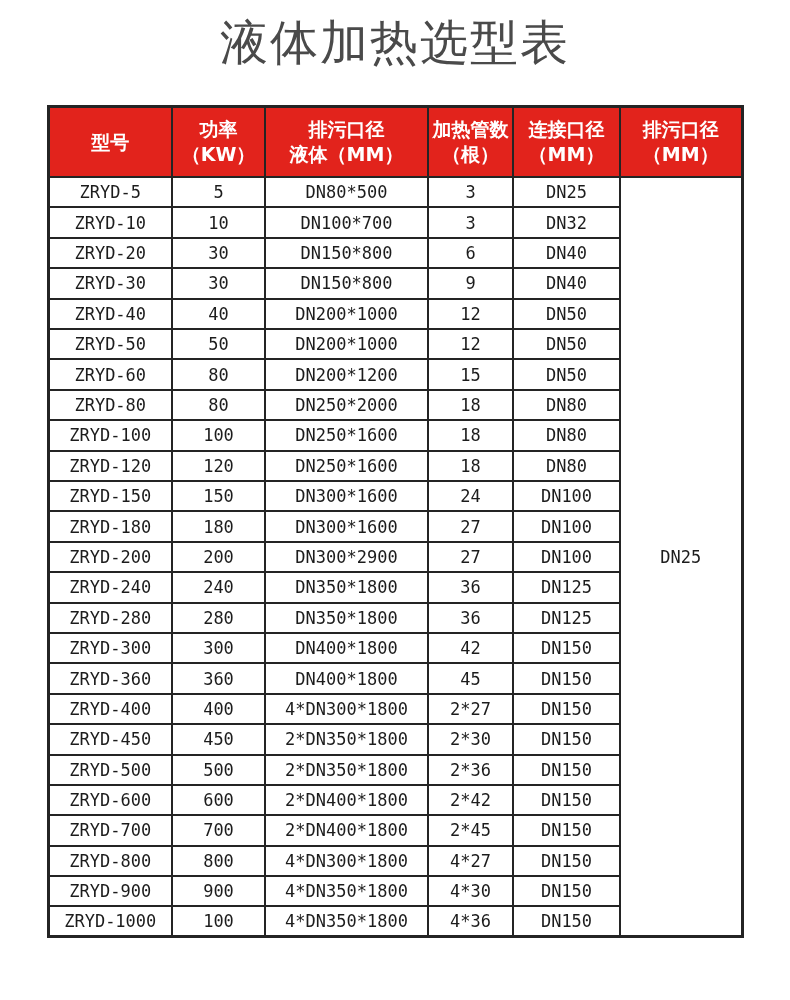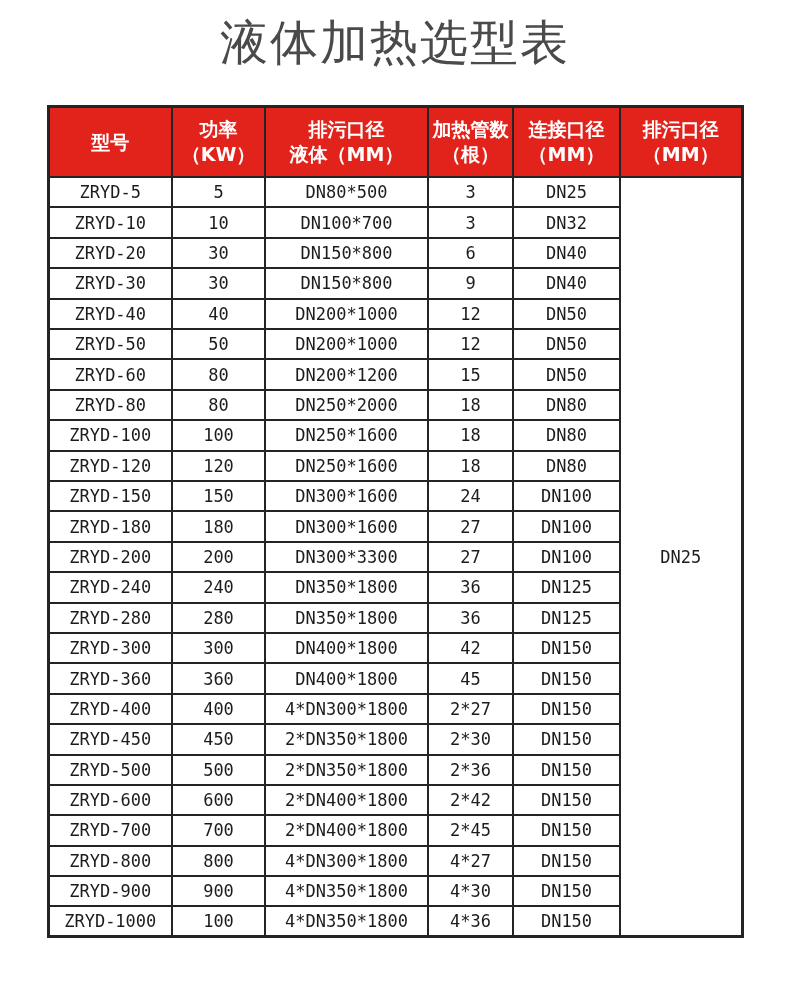--- a/index.html
+++ b/index.html
@@ -191,21 +191,21 @@
         <tr>
           <td>ZRYD-180</td>
           <td>180</td>
           <td>DN300*1600</td>
           <td>27</td>
           <td>DN100</td>
         </tr>
         <tr>
           <td>ZRYD-200</td>
           <td>200</td>
-          <td>DN300*3300</td>
+          <td>DN300*2900</td>
           <td>27</td>
           <td>DN100</td>
         </tr>
         <tr>
           <td>ZRYD-240</td>
           <td>240</td>
           <td>DN350*1800</td>
           <td>36</td>
           <td>DN125</td>
         </tr>

